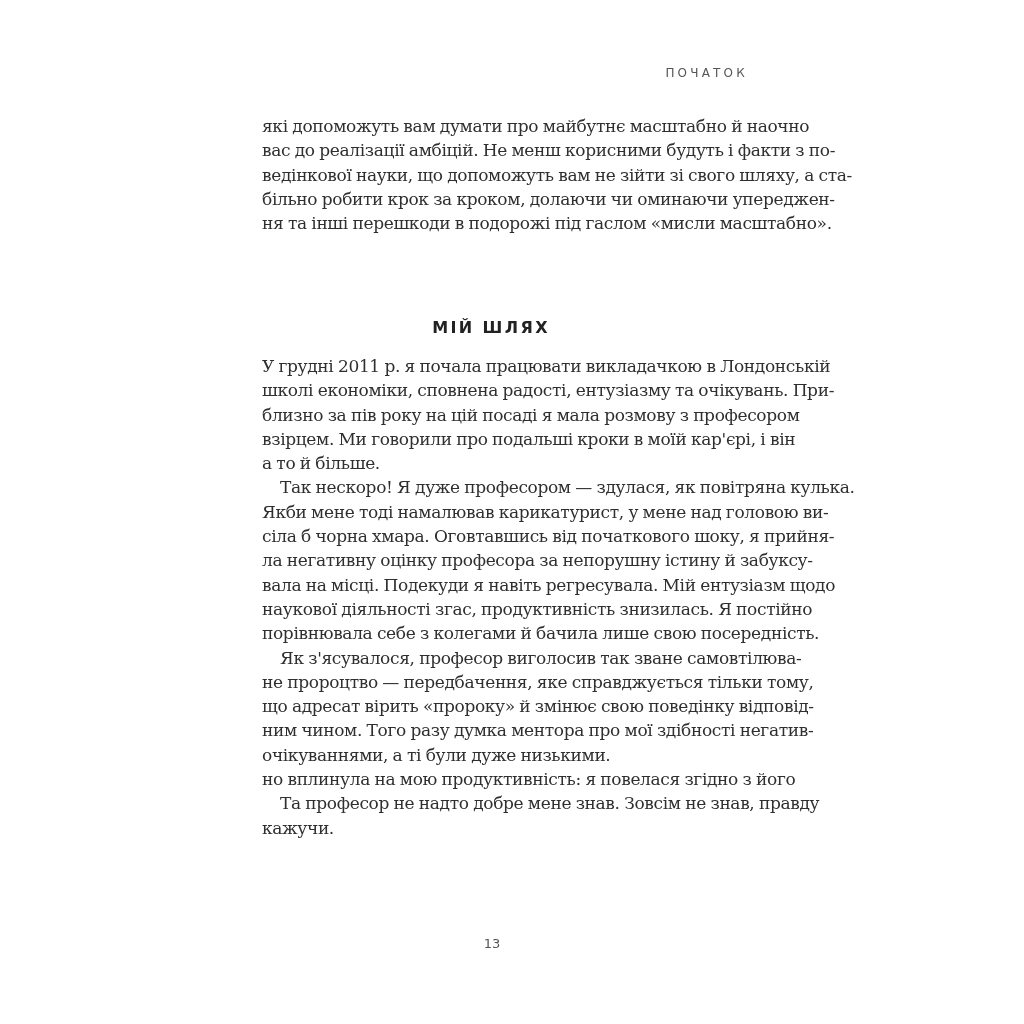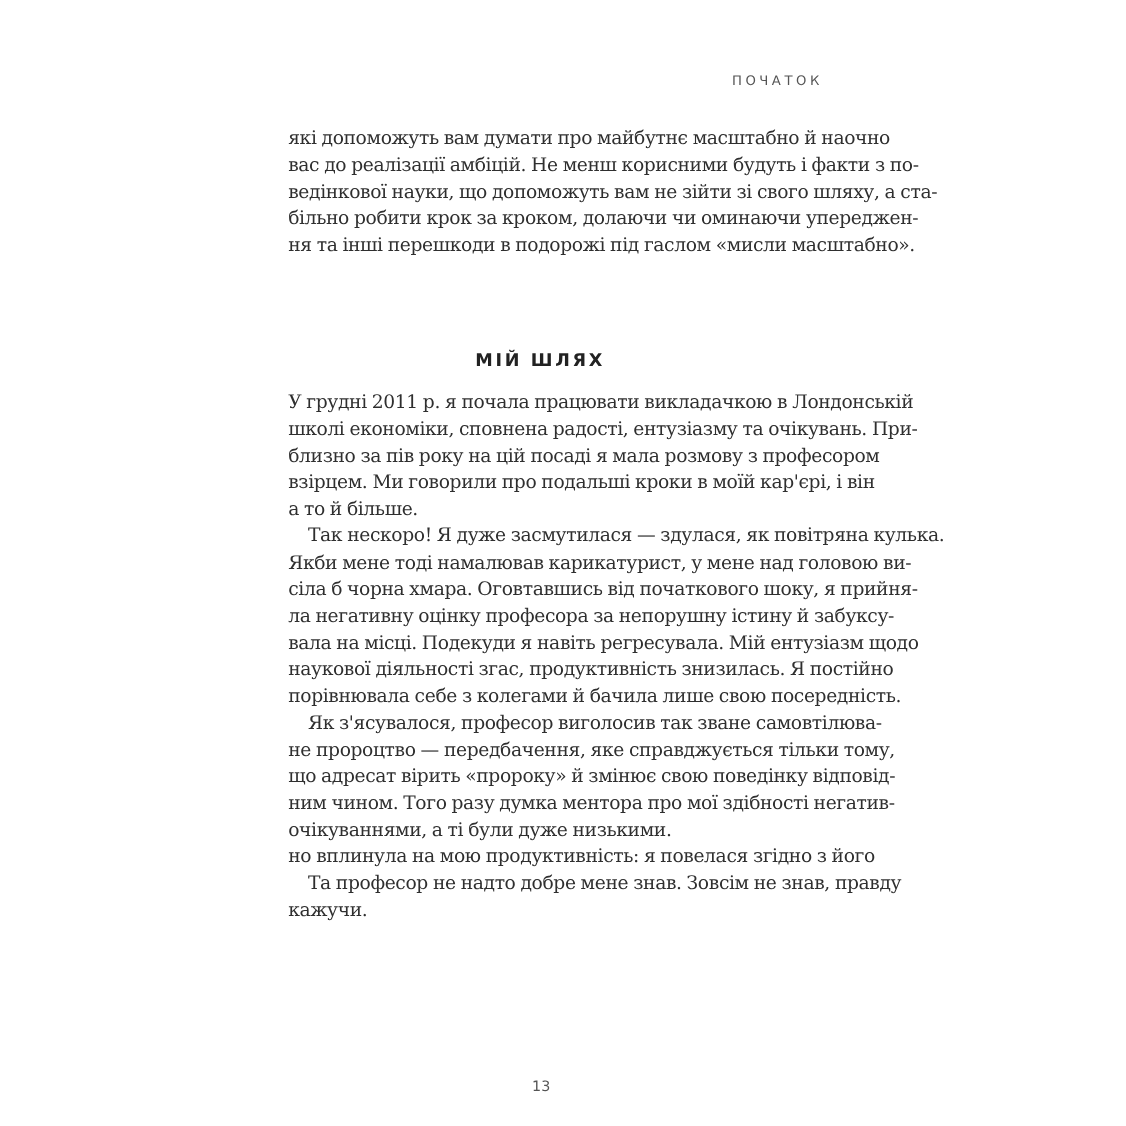--- a/index.html
+++ b/index.html
@@ -62,21 +62,20 @@
     #section-body { top: 354px; }
     .page-number {
       position: absolute;
       top: 936px;
       left: 0;
       width: 984px;
       text-align: center;
       font-family: "DejaVu Sans", "Liberation Sans", sans-serif;
       font-size: 13px;
       color: #555555;
-      margin-top: 45px;
     }
   </style>
 </head>
 <body>
 
 <div class="running-header">ПОЧАТОК</div>
 
 <div class="text-block" id="intro">
   <span class="line">які допоможуть вам думати про майбутнє масштабно й наочно</span>
   <span class="line">вас до реалізації амбіцій. Не менш корисними будуть і факти з по-</span>
@@ -89,21 +88,21 @@
 
 <div class="text-block" id="section-body">
   <div>
     <span class="line">У грудні 2011 р. я почала працювати викладачкою в Лондонській</span>
     <span class="line">школі економіки, сповнена радості, ентузіазму та очікувань. При-</span>
     <span class="line">близно за пів року на цій посаді я мала розмову з професором</span>
     <span class="line">взірцем. Ми говорили про подальші кроки в моїй кар'єрі, і він</span>
     <span class="line last">а то й більше.</span>
   </div>
   <div>
-    <span class="line indent">Так нескоро! Я дуже засмутилася — здулася, як повітряна кулька.</span>
+    <span class="line indent">Так нескоро! Я дуже професором — здулася, як повітряна кулька.</span>
     <span class="line">Якби мене тоді намалював карикатурист, у мене над головою ви-</span>
     <span class="line">сіла б чорна хмара. Оговтавшись від початкового шоку, я прийня-</span>
     <span class="line">ла негативну оцінку професора за непорушну істину й забуксу-</span>
     <span class="line">вала на місці. Подекуди я навіть регресувала. Мій ентузіазм щодо</span>
     <span class="line">наукової діяльності згас, продуктивність знизилась. Я постійно</span>
     <span class="line">порівнювала себе з колегами й бачила лише свою посередність.</span>
   </div>
   <div>
     <span class="line indent">Як з'ясувалося, професор виголосив так зване самовтілюва-</span>
     <span class="line">не пророцтво — передбачення, яке справджується тільки тому,</span>

